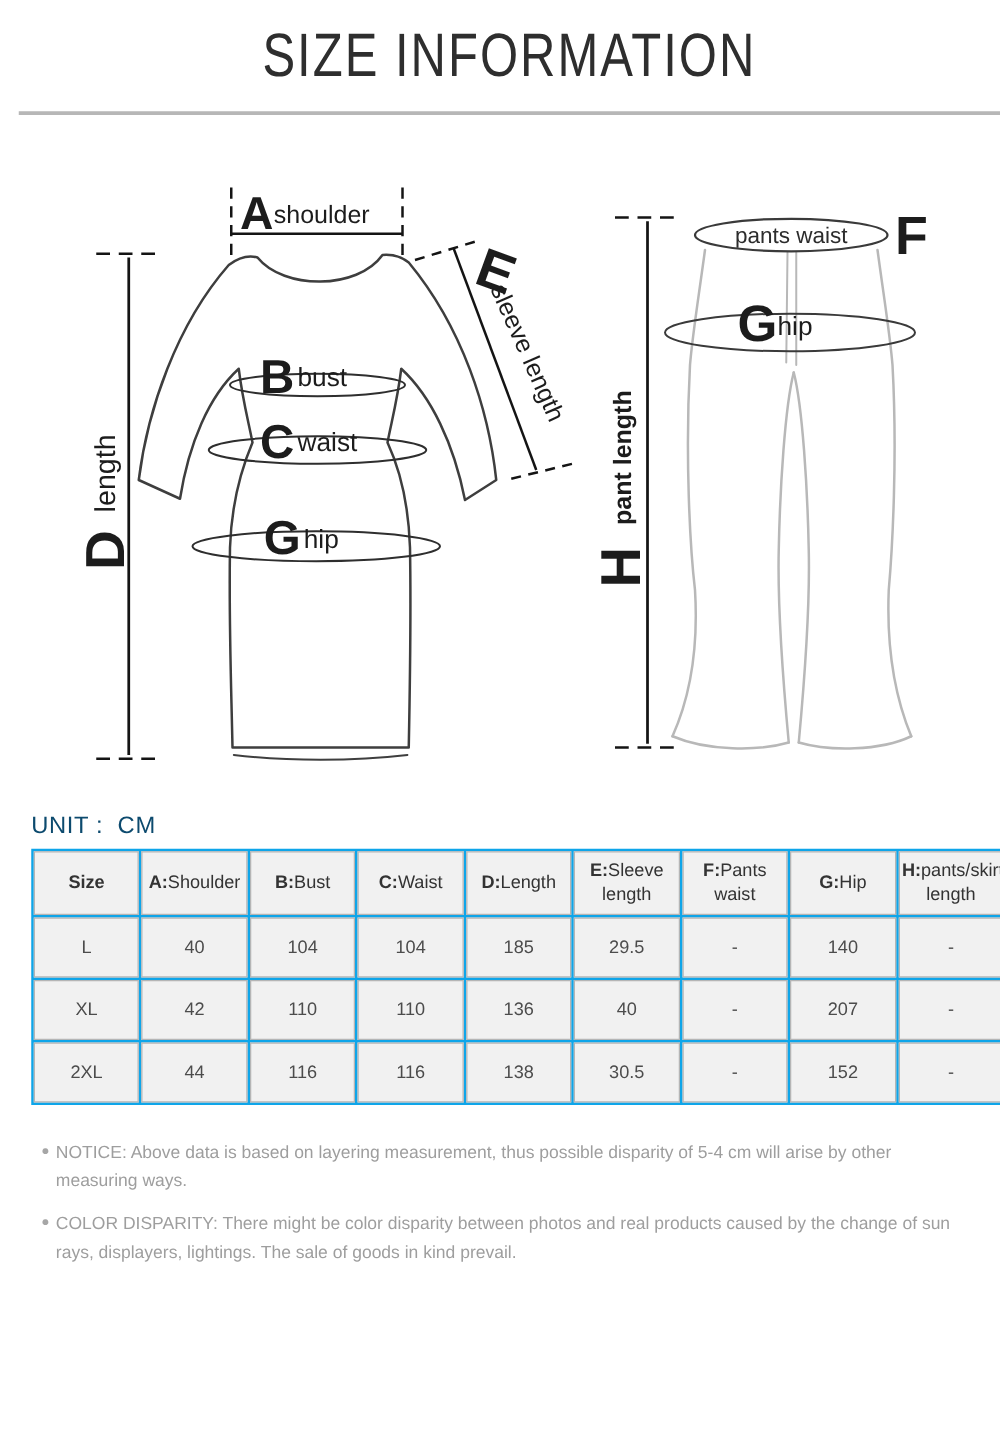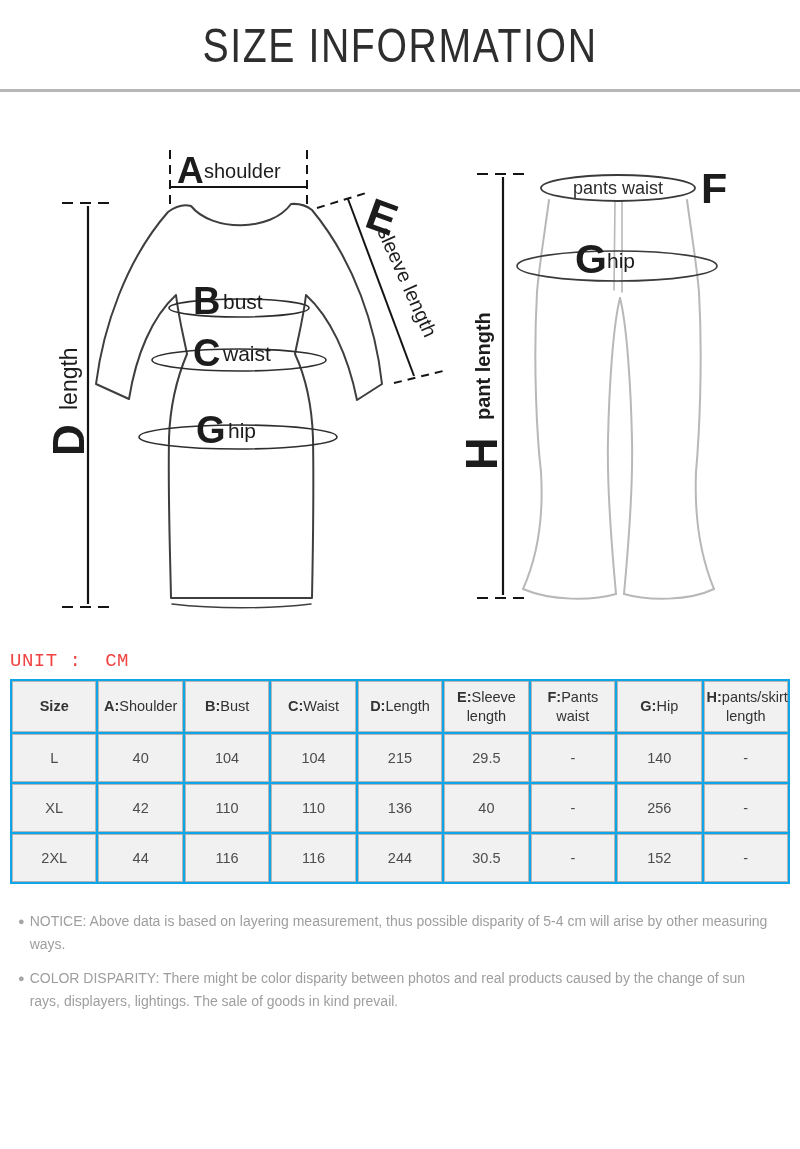--- a/index.html
+++ b/index.html
@@ -1,37 +1,36 @@
 <!DOCTYPE html>
 <html><head>
 <meta charset="utf-8">
 <style>
   * { box-sizing: border-box; }
   html,body { margin:0; padding:0; background:#fff; }
   body { font-family: "Liberation Sans", sans-serif; }
-  .page { position:relative; width:800px; height:1149px; background:#fff; overflow:hidden; }
+  .page { position:relative; width:800px; height:1149px; background:#fff; overflow:hidden;padding-left:15px; }
 
   
   .hdr-title {
     margin:0; height:89px;
     display:flex; align-items:center; justify-content:center;
     font-size:49px; font-weight:200; letter-spacing:2px; color:#2e2e2e;
     transform:scaleX(0.8);
   }
   .hdr-divider { height:3px; background:#b7b7b7; width:100%; }
 
   
   .diagram { width:800px; height:556px; position:relative; }
   .diagram svg { display:block; }
 
   
   .unit-label {
-    margin:2px 0 0 10px; font-size:19px; color:#ef4444; white-space:pre; height:25px;
+    margin:2px 0 0 10px; font-size:19px; color:#0c4a6e; white-space:pre; height:25px;
     letter-spacing:0.5px;
-    font-family:Liberation Mono, monospace;
   }
 
   
   table.size-table {
     width:780px; margin:4px 0 0 10px;
     border-collapse:separate; border-spacing:2px; table-layout:fixed;
     background:#0ea5e9;
   }
   table.size-table th, table.size-table td {
     border:1px solid #b5b5b5; background:#f1f1f1;
@@ -164,43 +163,43 @@
           <th><b>G:</b>Hip</th>
           <th><b>H:</b>pants/skirt length</th>
         </tr>
       </thead>
     <tbody>
         <tr>
           <td>L</td>
           <td>40</td>
           <td>104</td>
           <td>104</td>
-          <td>215</td>
+          <td>185</td>
           <td>29.5</td>
           <td>-</td>
           <td>140</td>
           <td>-</td>
         </tr>
         <tr>
           <td>XL</td>
           <td>42</td>
           <td>110</td>
           <td>110</td>
           <td>136</td>
           <td>40</td>
           <td>-</td>
-          <td>256</td>
+          <td>207</td>
           <td>-</td>
         </tr>
         <tr>
           <td>2XL</td>
           <td>44</td>
           <td>116</td>
           <td>116</td>
-          <td>244</td>
+          <td>138</td>
           <td>30.5</td>
           <td>-</td>
           <td>152</td>
           <td>-</td>
         </tr>
       </tbody>
   </table>
 
   <div class="notes">
     <div class="note">

